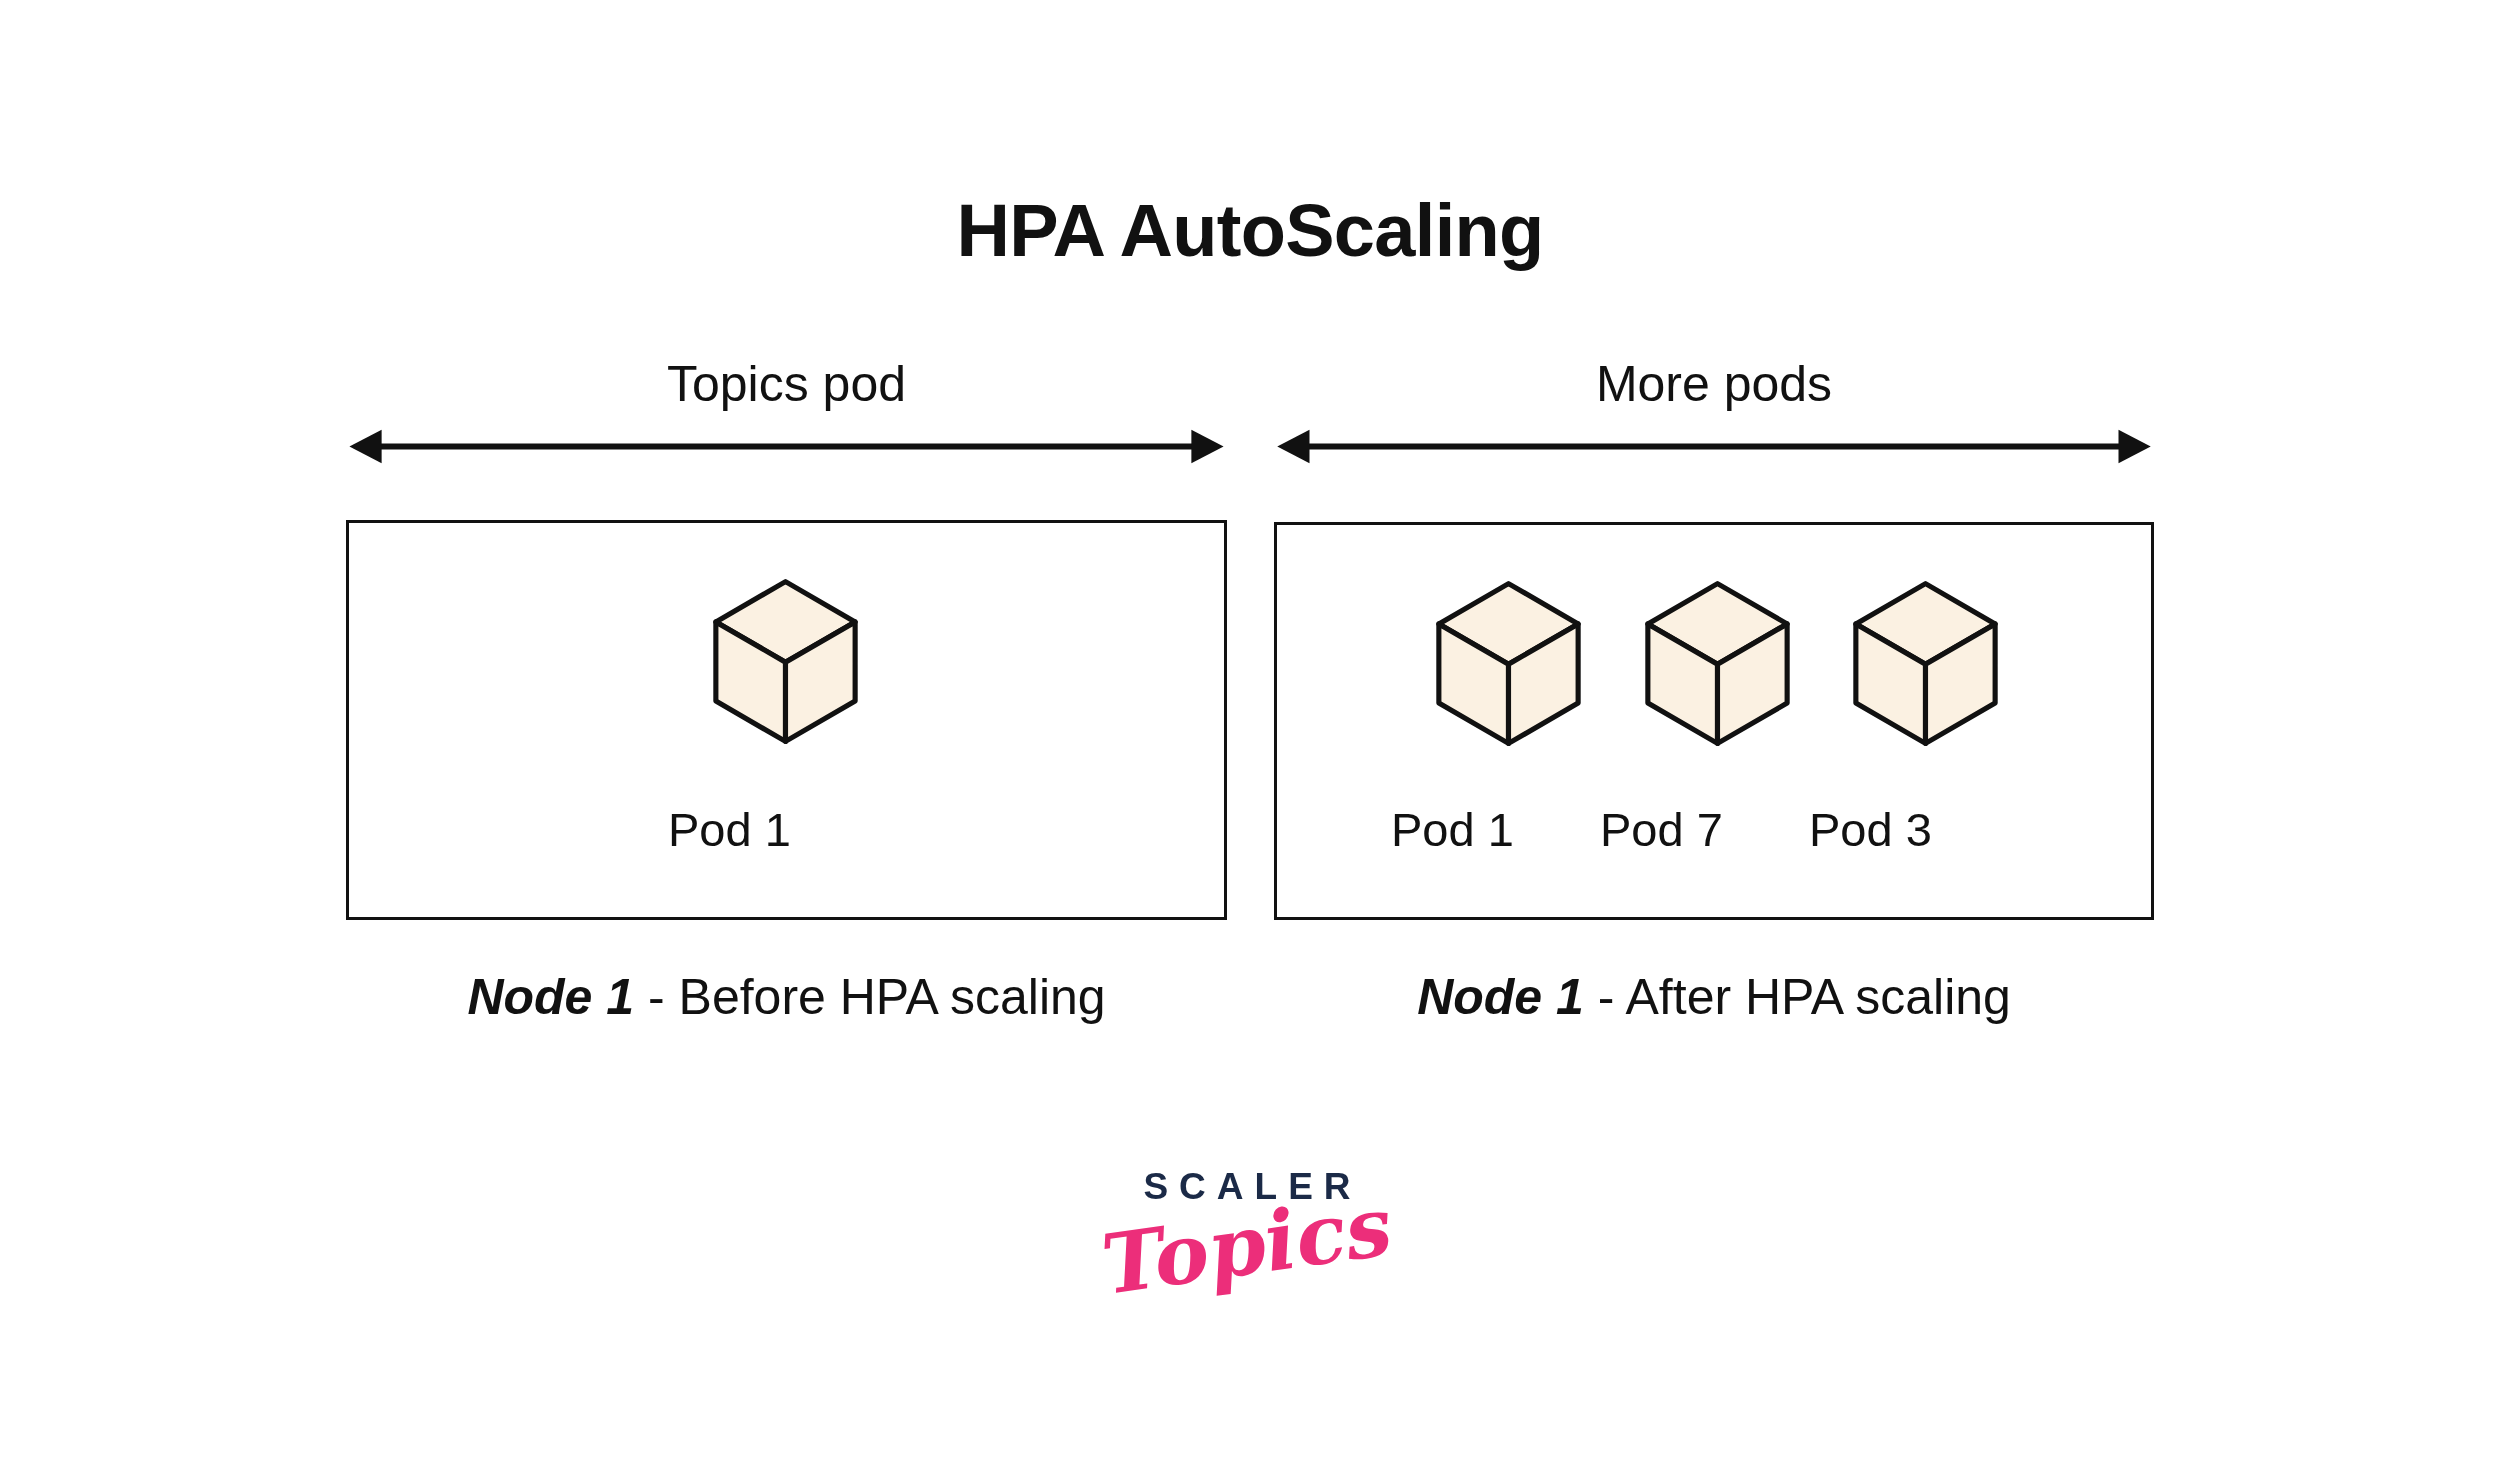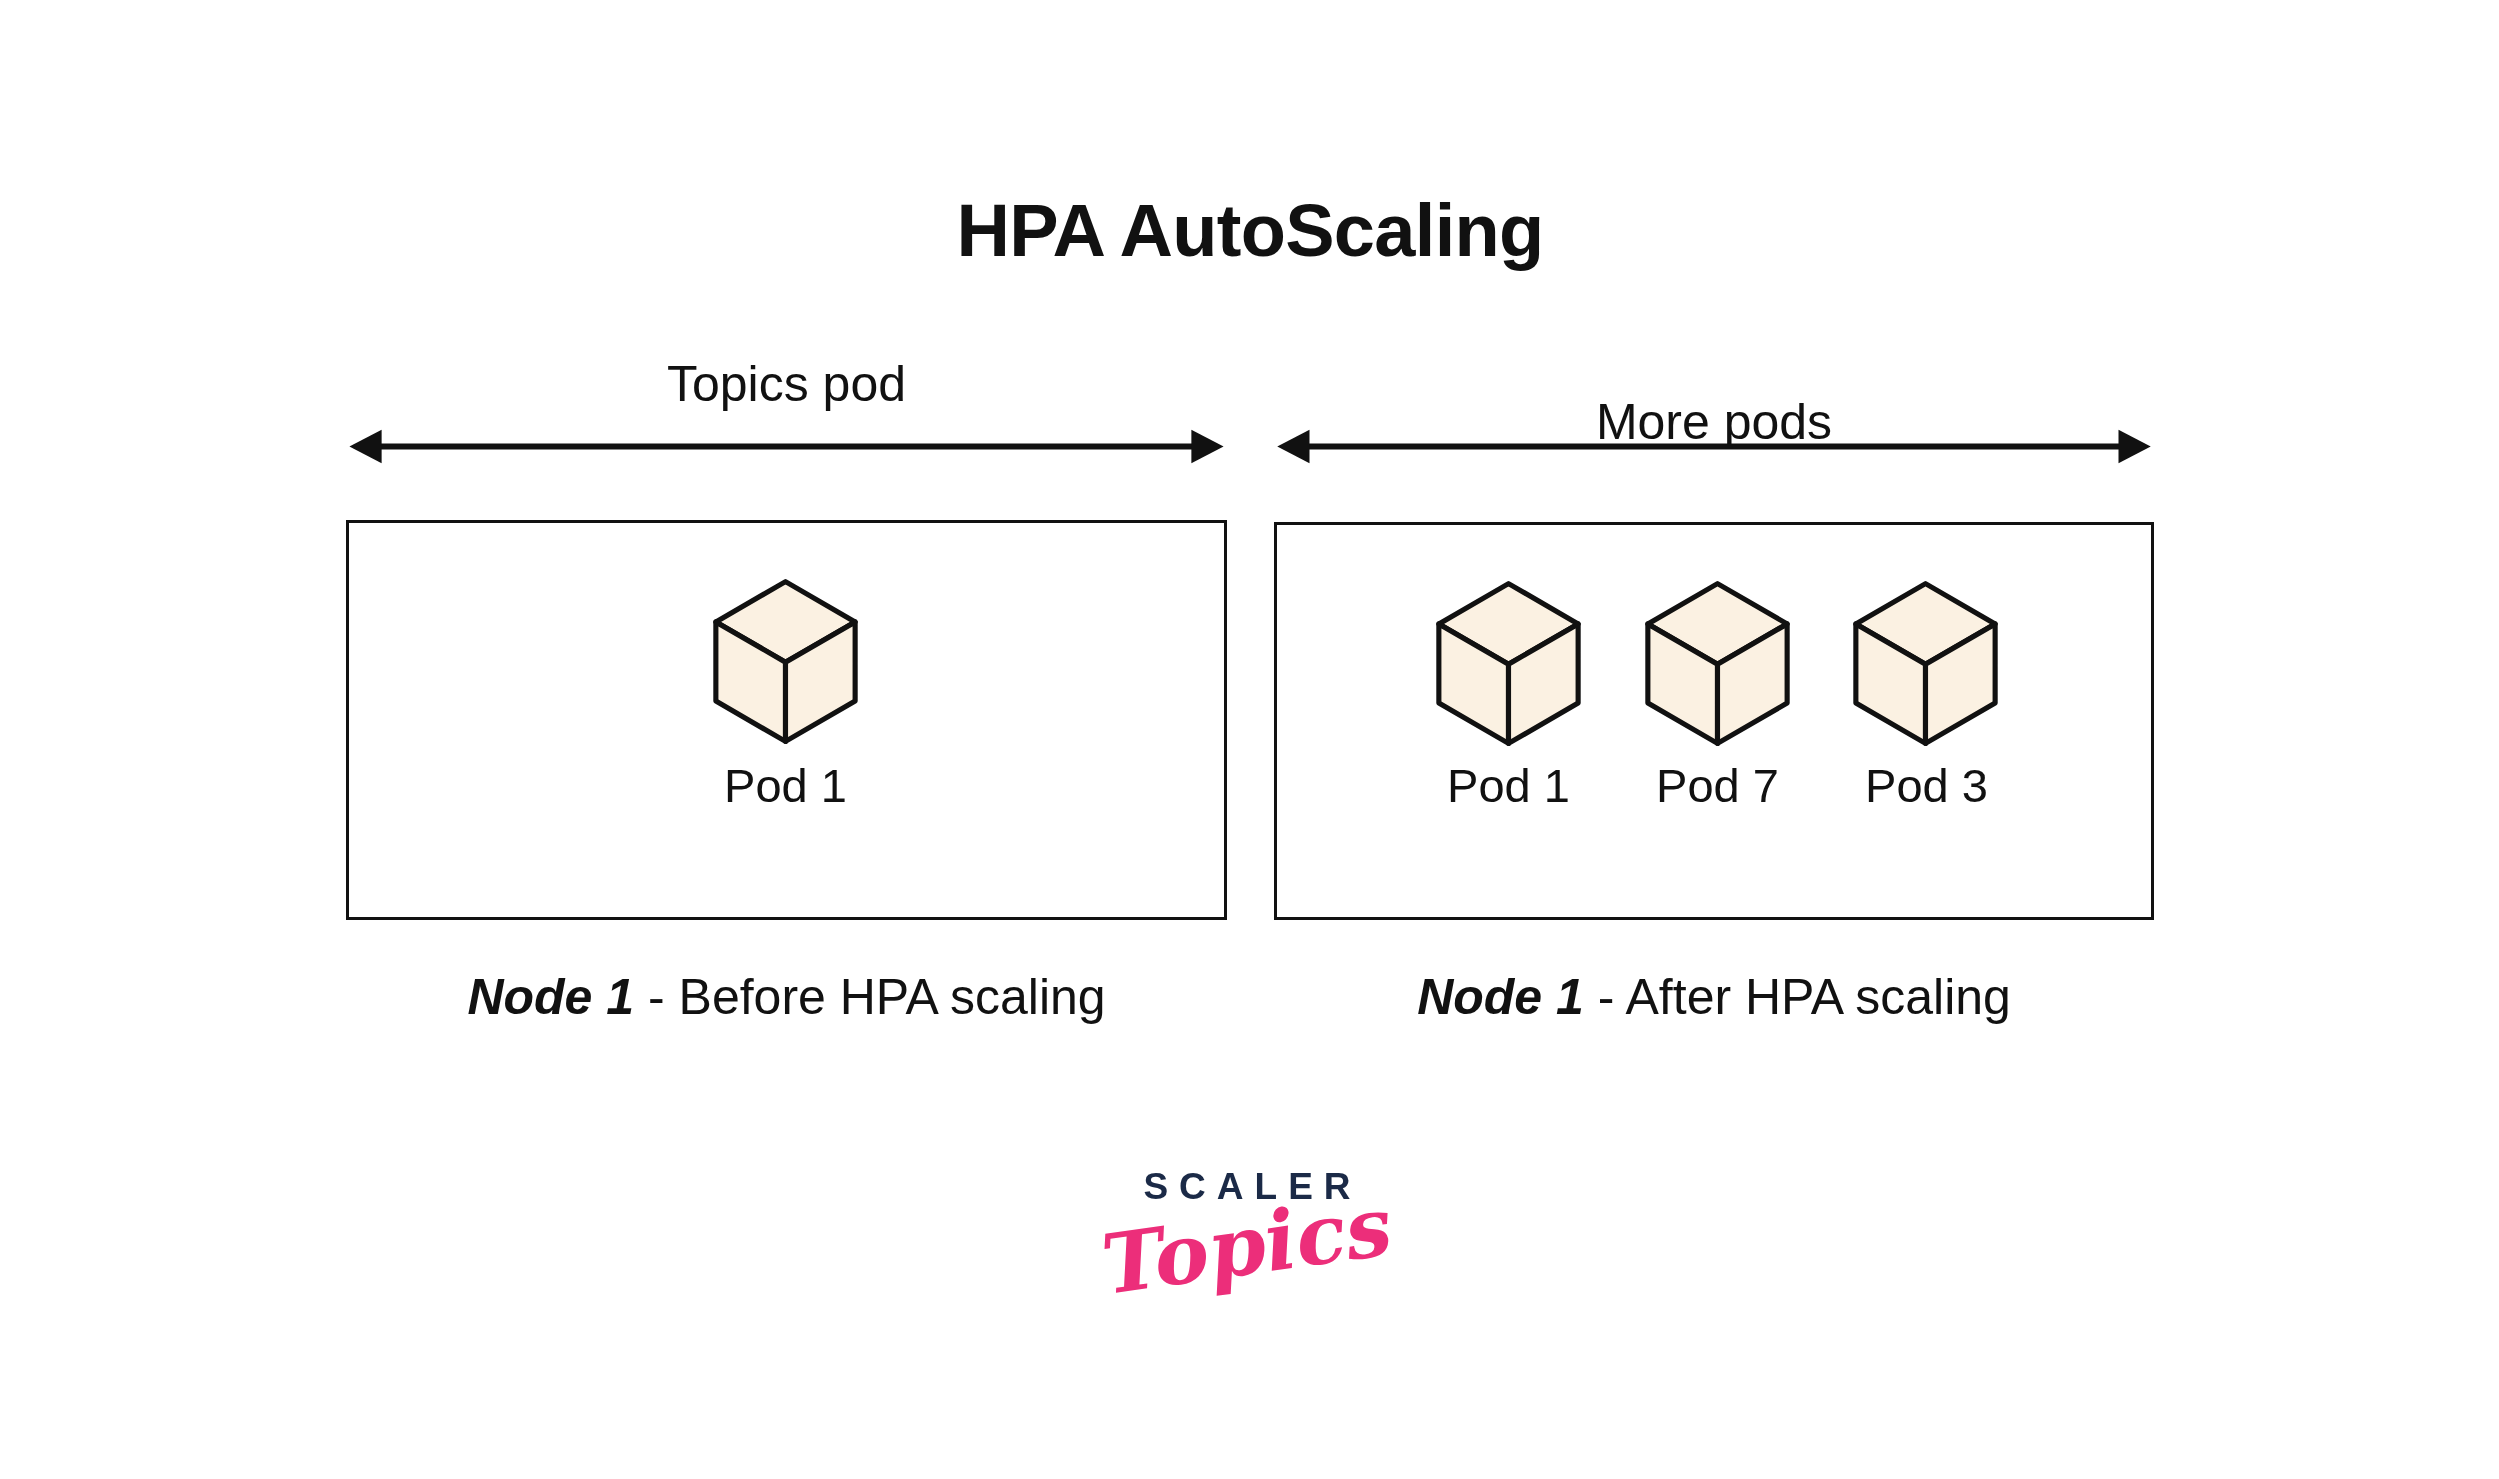--- a/index.html
+++ b/index.html
@@ -33,21 +33,21 @@
   }
 
   .span-label {
     top: 357px;
     font-size: 50px;
     font-weight: 400;
     text-align: center;
     line-height: 1.1;
   }
   .span-label.left  { left: 346px;  width: 881px; }
-  .span-label.right { left: 1274px; width: 880px; margin-top: 38px; }
+  .span-label.right { left: 1274px; width: 880px; }
 
   .span-arrow { top: 426px; height: 41px; }
   .span-arrow.left  { left: 346px;  width: 881px; }
   .span-arrow.right { left: 1274px; width: 880px; }
   .span-arrow svg { display: block; }
 
   .node-box {
     border: 3.7px solid #111111;
     background: #ffffff;
     box-sizing: border-box;
@@ -56,23 +56,23 @@
   .node-box.right { left: 1274px; top: 522px; width: 880px; height: 398px; }
 
   .pod-cube { width: 151px; height: 169px; }
   .pod-cube svg { display: block; width: 151px; height: 169px; }
   .cube-left1 { left: 710px;  top: 577px; }
   .cube-r1    { left: 1433px; top: 579px; }
   .cube-r2    { left: 1642px; top: 579px; }
   .cube-r3    { left: 1850px; top: 579px; }
 
   .pod-label {
-    top: 760px;
+    top: 804px;
     width: 235px;
-    text-align: center;
+    text-align: left;
     font-size: 47px;
     line-height: 1.1;
   }
   .pod-left1 { left: 668px; }
   .pod-r1 { left: 1391px; }
   .pod-r2 { left: 1600px; }
   .pod-r3 { left: 1809px; }
 
   .node-caption {
     top: 969px;

